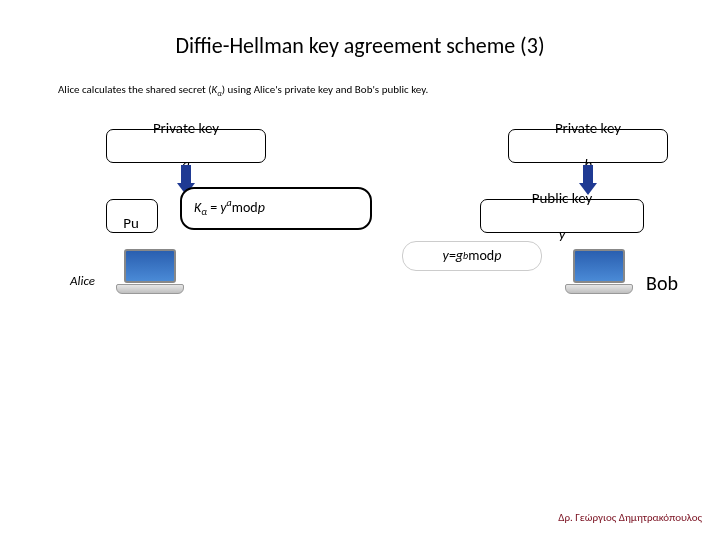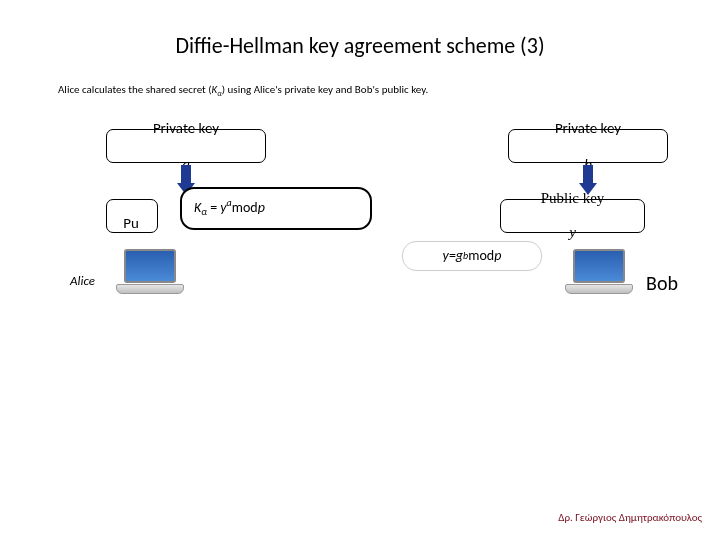--- a/index.html
+++ b/index.html
@@ -40,21 +40,21 @@
     display: flex;
     align-items: center;
     justify-content: center;
     height: 34px;
     flex-direction: column;
   }
   .box .ital { font-style: italic; }
   .priv-a { left: 106px; top: 0; width: 160px; }
   .priv-b { left: 508px; top: 0; width: 160px; }
   .pub-x  { left: 106px; top: 70px; width: 52px; justify-content:flex-end; padding-right:2px;}
-  .pub-y  { left: 500px; top: 70px; width: 145px; font-family: Liberation Serif, serif; }
+  .pub-y  { left: 480px; top: 70px; width: 164px; }
   .arrow {
     position: absolute;
     width: 12px;
     display:flex;
     flex-direction:column;
     align-items:center;
   }
   .arrow .shaft { width: 10px; height: 18px; background:#1f3a93; }
   .arrow .head {
     width: 0; height: 0;

